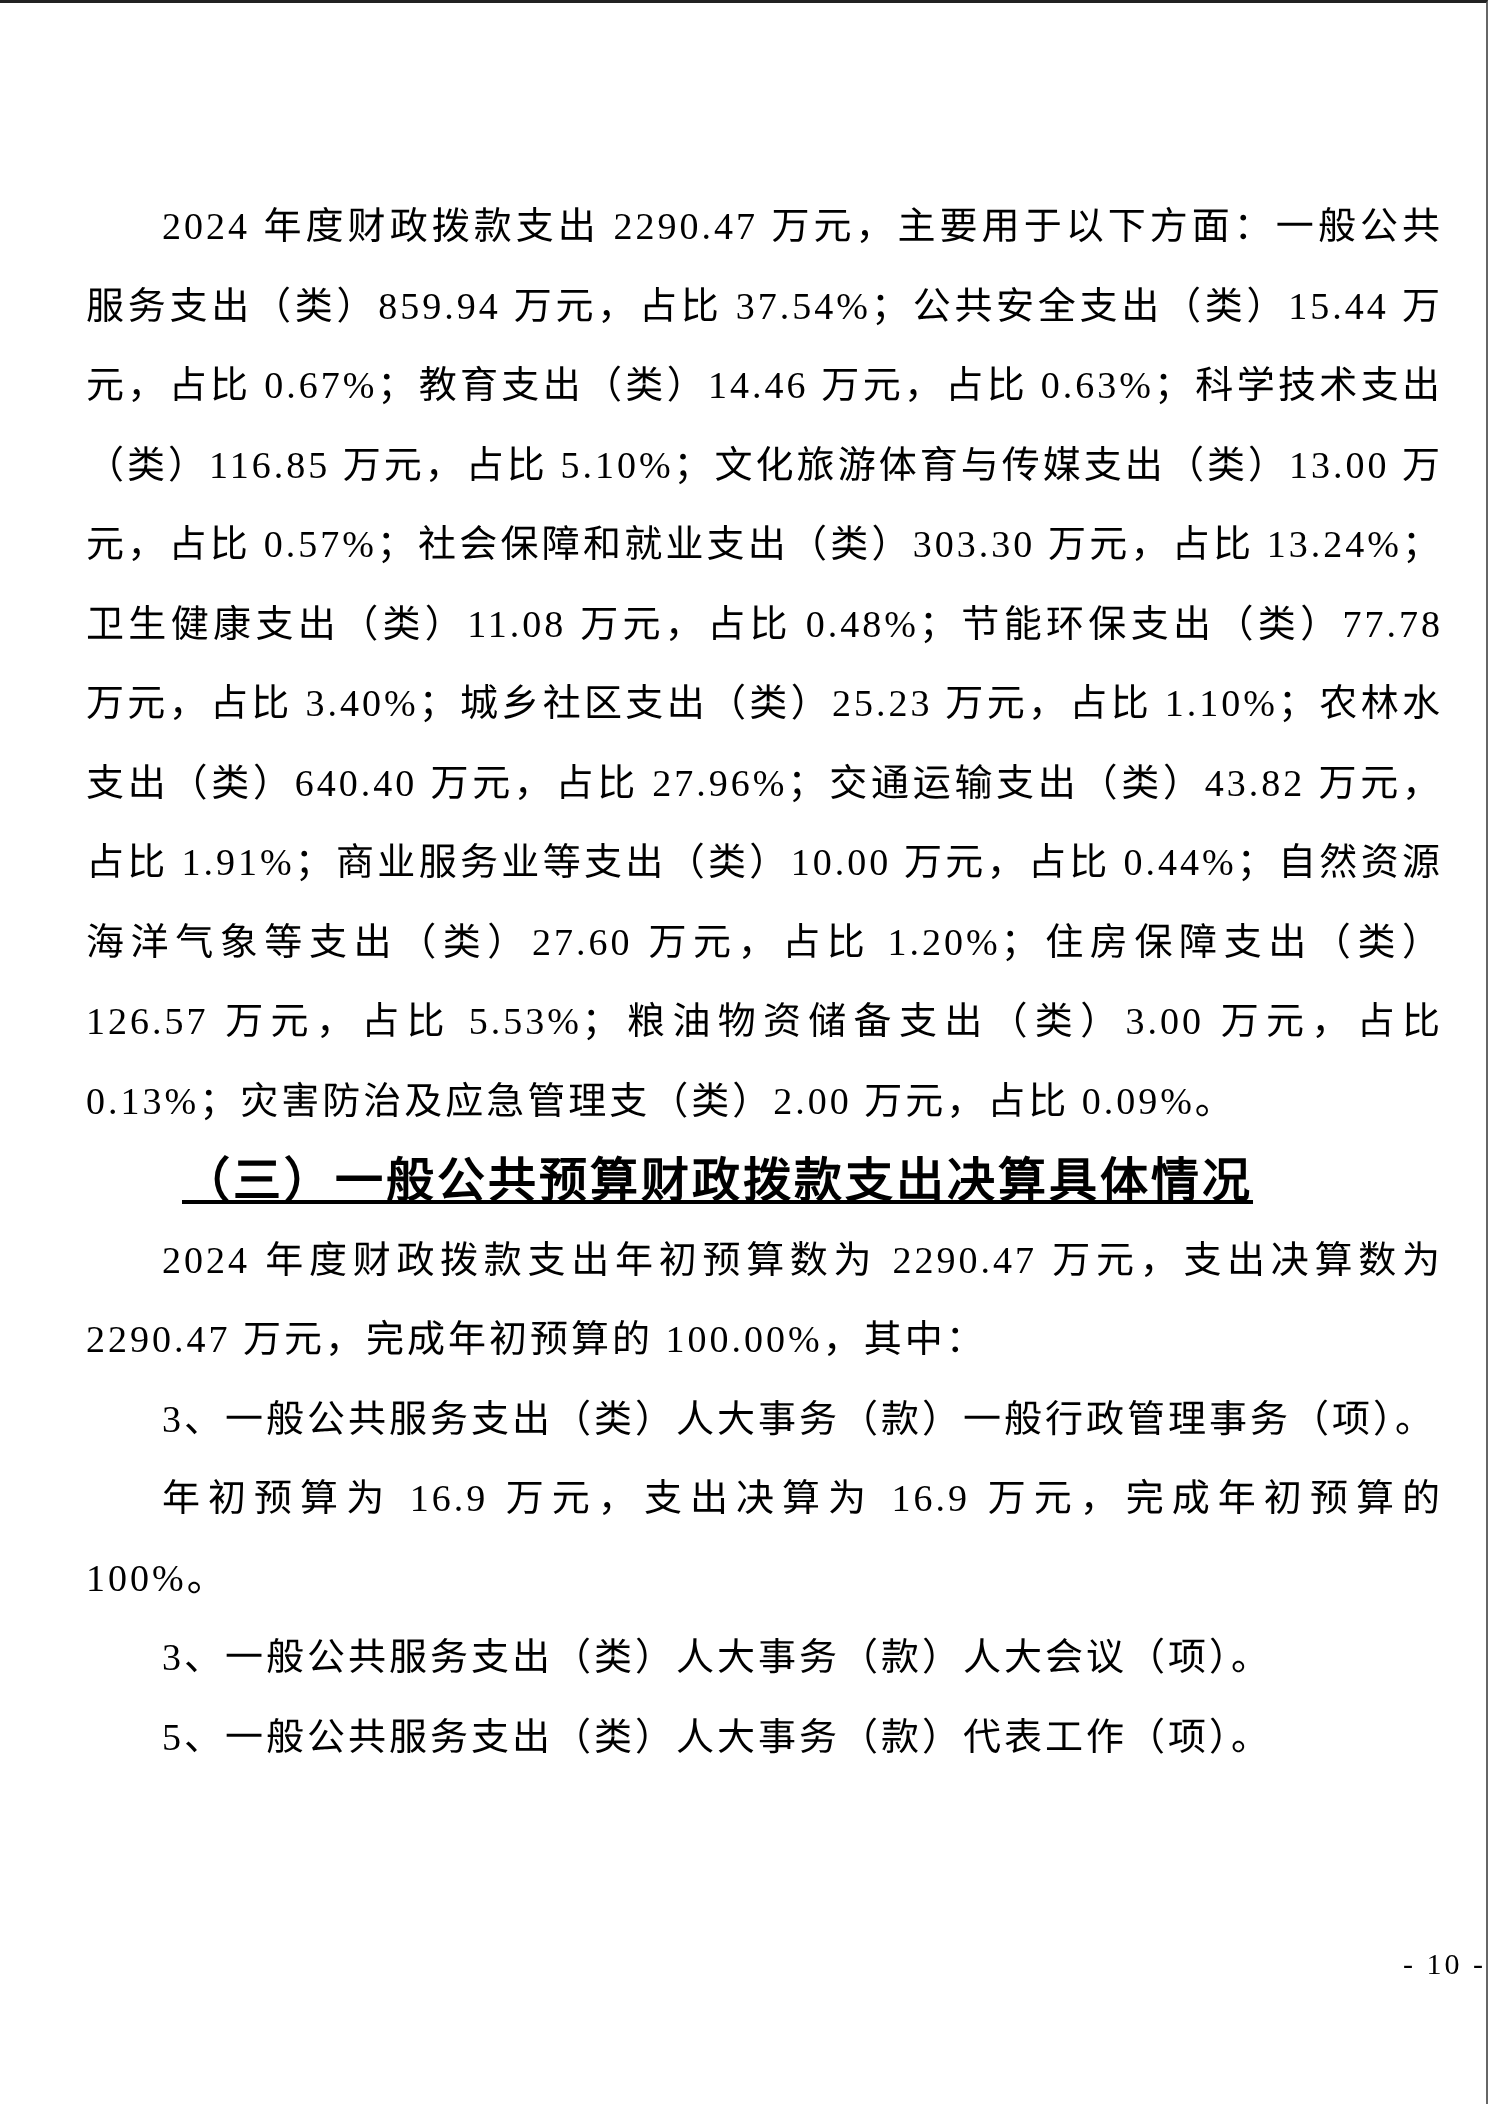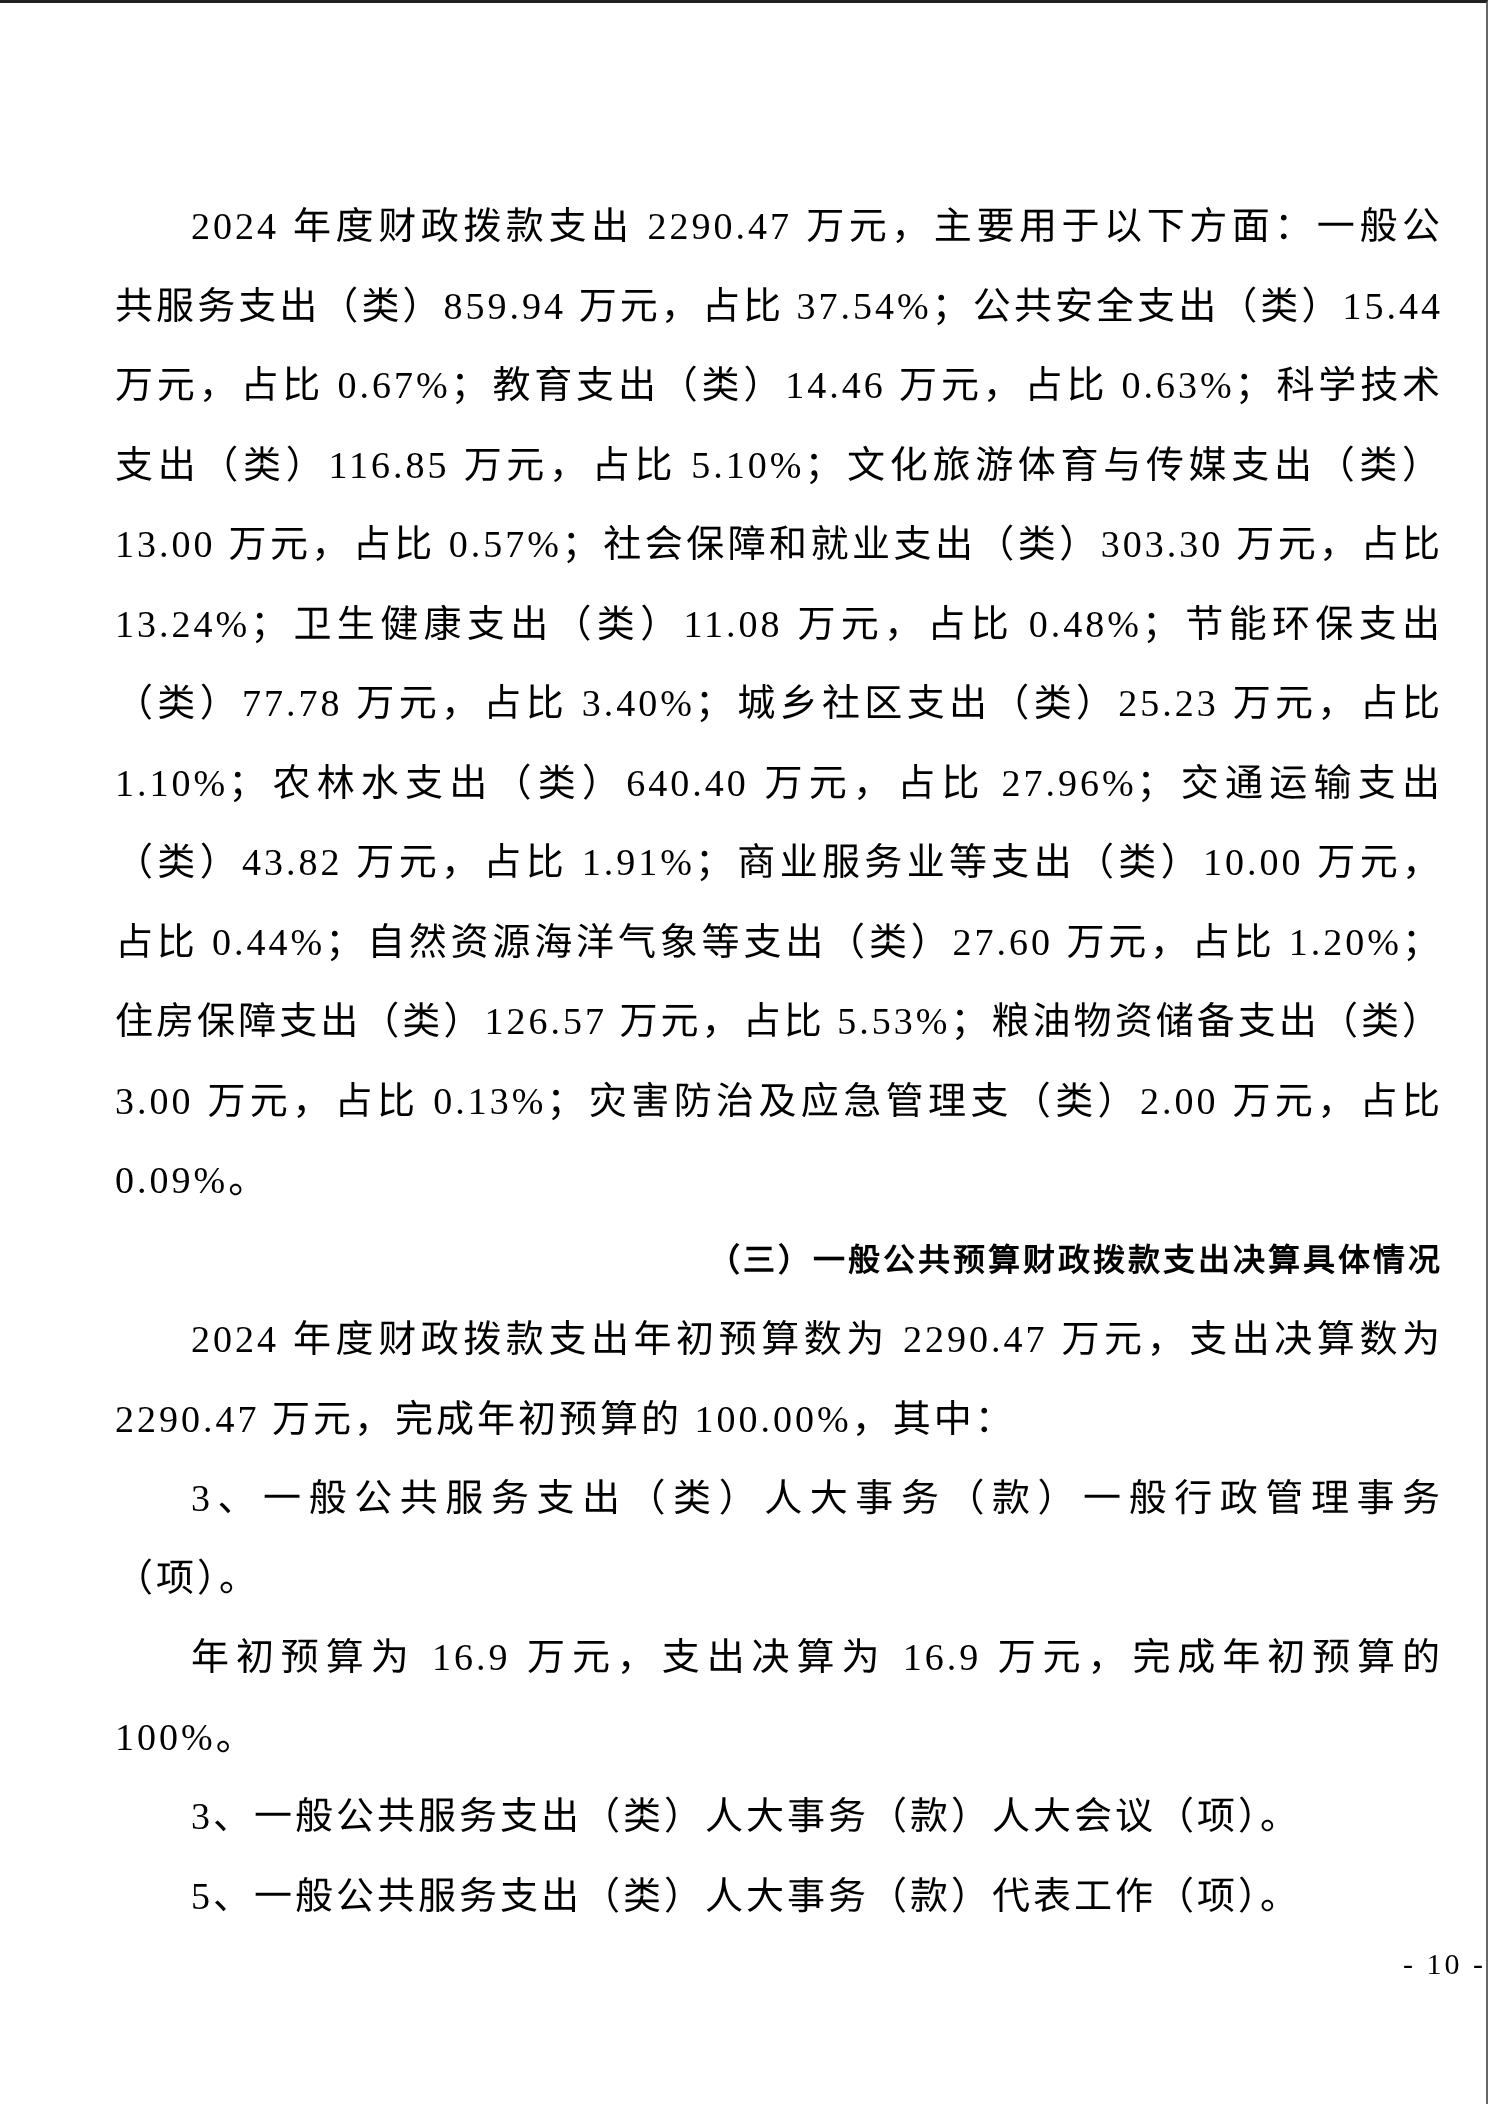--- a/index.html
+++ b/index.html
@@ -13,41 +13,42 @@
     background: #ffffff;
     color: #000000;
     font-family: "Liberation Serif", "DejaVu Serif", serif;
     box-sizing: border-box;
     border-top: 3px solid #222222;
     border-right: 2px solid #666666;
     overflow: hidden;
   }
   .page {
     box-sizing: border-box;
-    padding: 184px 43px 0 115px;
+    padding: 184px 43px 0 86px;
   }
   .para {
     margin: 0;
     font-size: 38px;
     line-height: 79.5px;
     letter-spacing: 3px;
     text-align: justify;
     text-align-last: left;
     text-indent: 2em;
     word-break: normal;
   }
   .heading {
     margin: 0;
-    font-size: 32px;
+    font-size: 48px;
     line-height: 79.5px;
     letter-spacing: 3px;
     font-weight: 700;
     font-family: "Liberation Sans", "DejaVu Sans", sans-serif;
     text-indent: 2em;
-    text-align: right;
+    text-align: left;
+    text-decoration: underline;
   }
   .page-footer {
     position: absolute;
     left: 0;
     right: 0;
     top: 1944px;
     text-align: right;
     font-size: 30px;
     letter-spacing: 3px;
     color: #000000;

